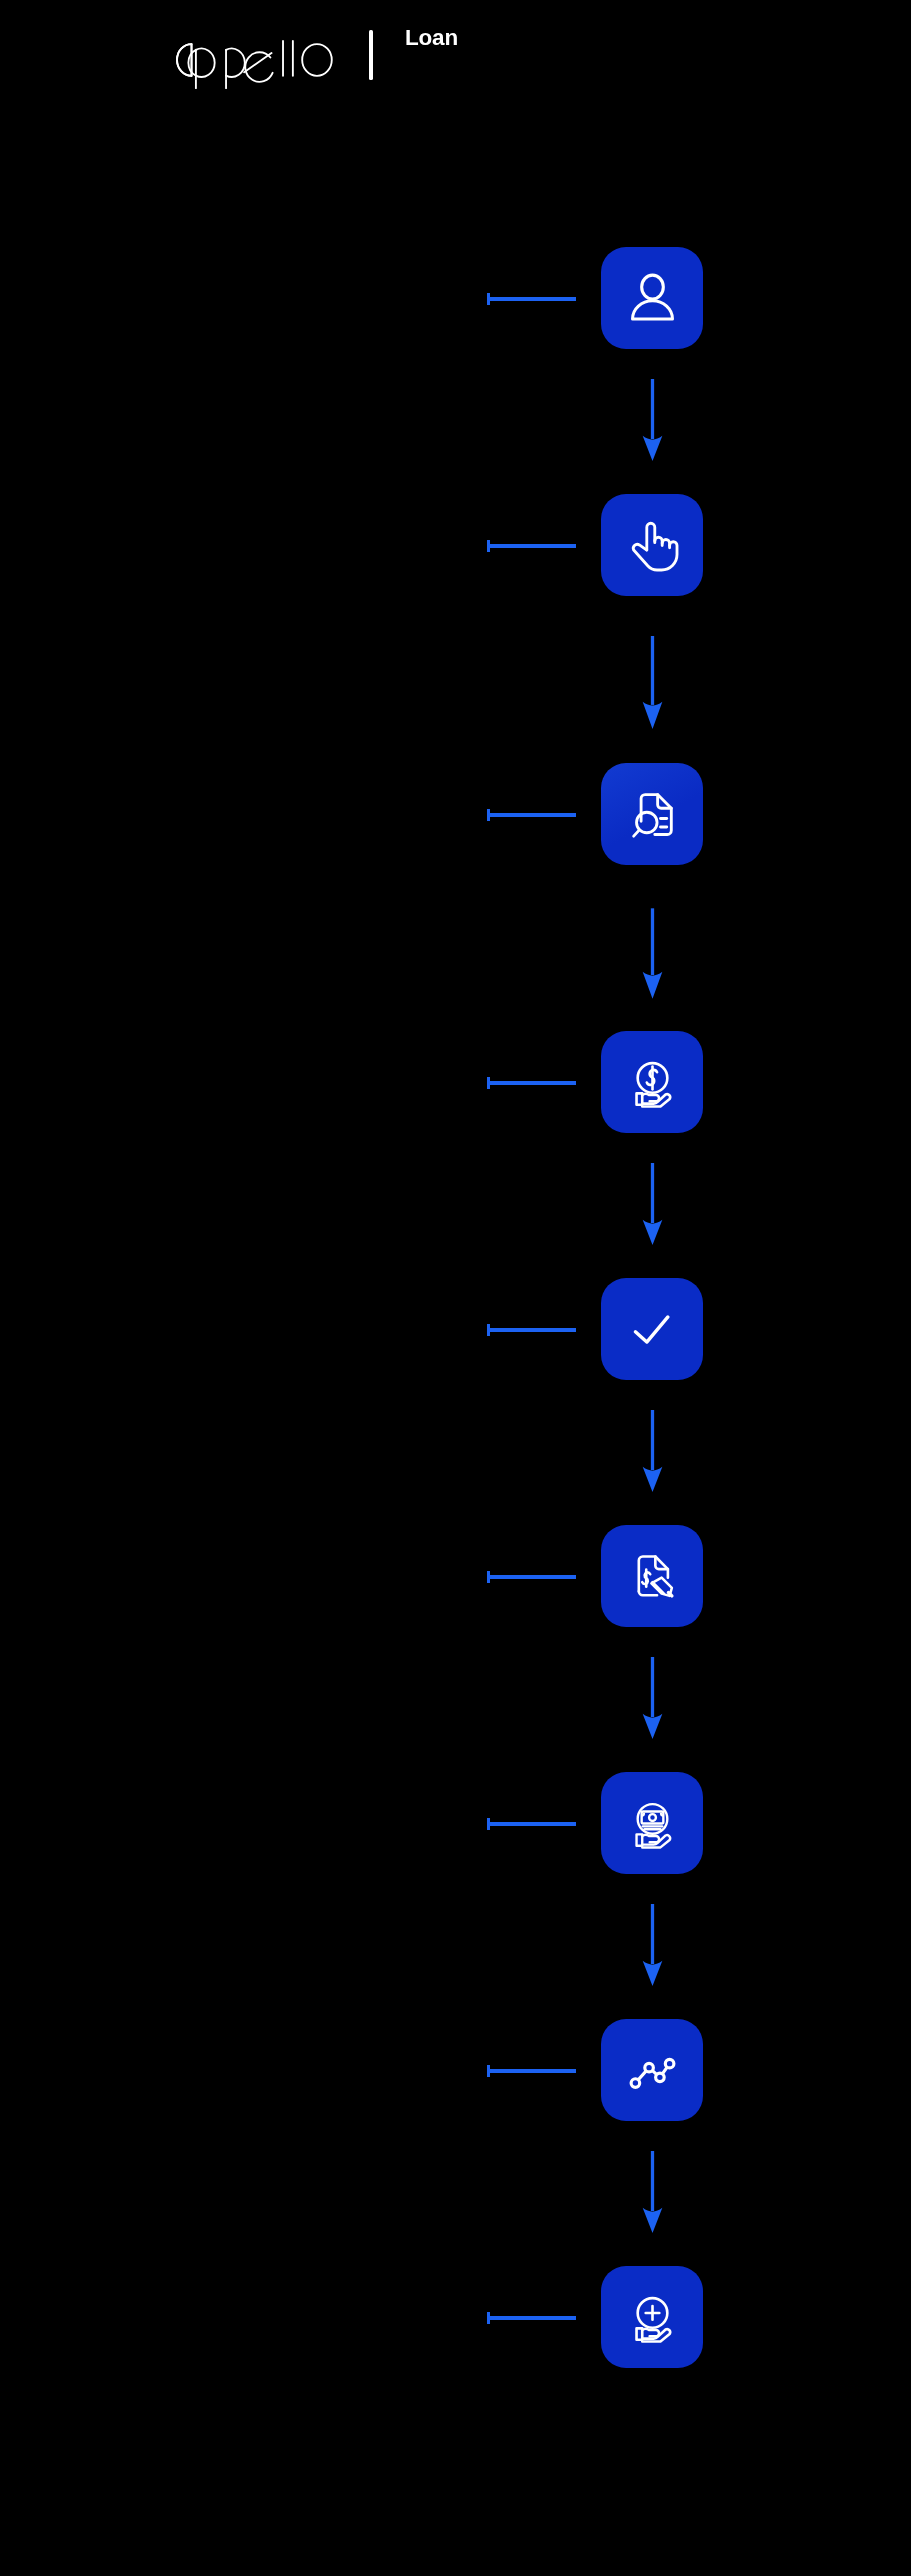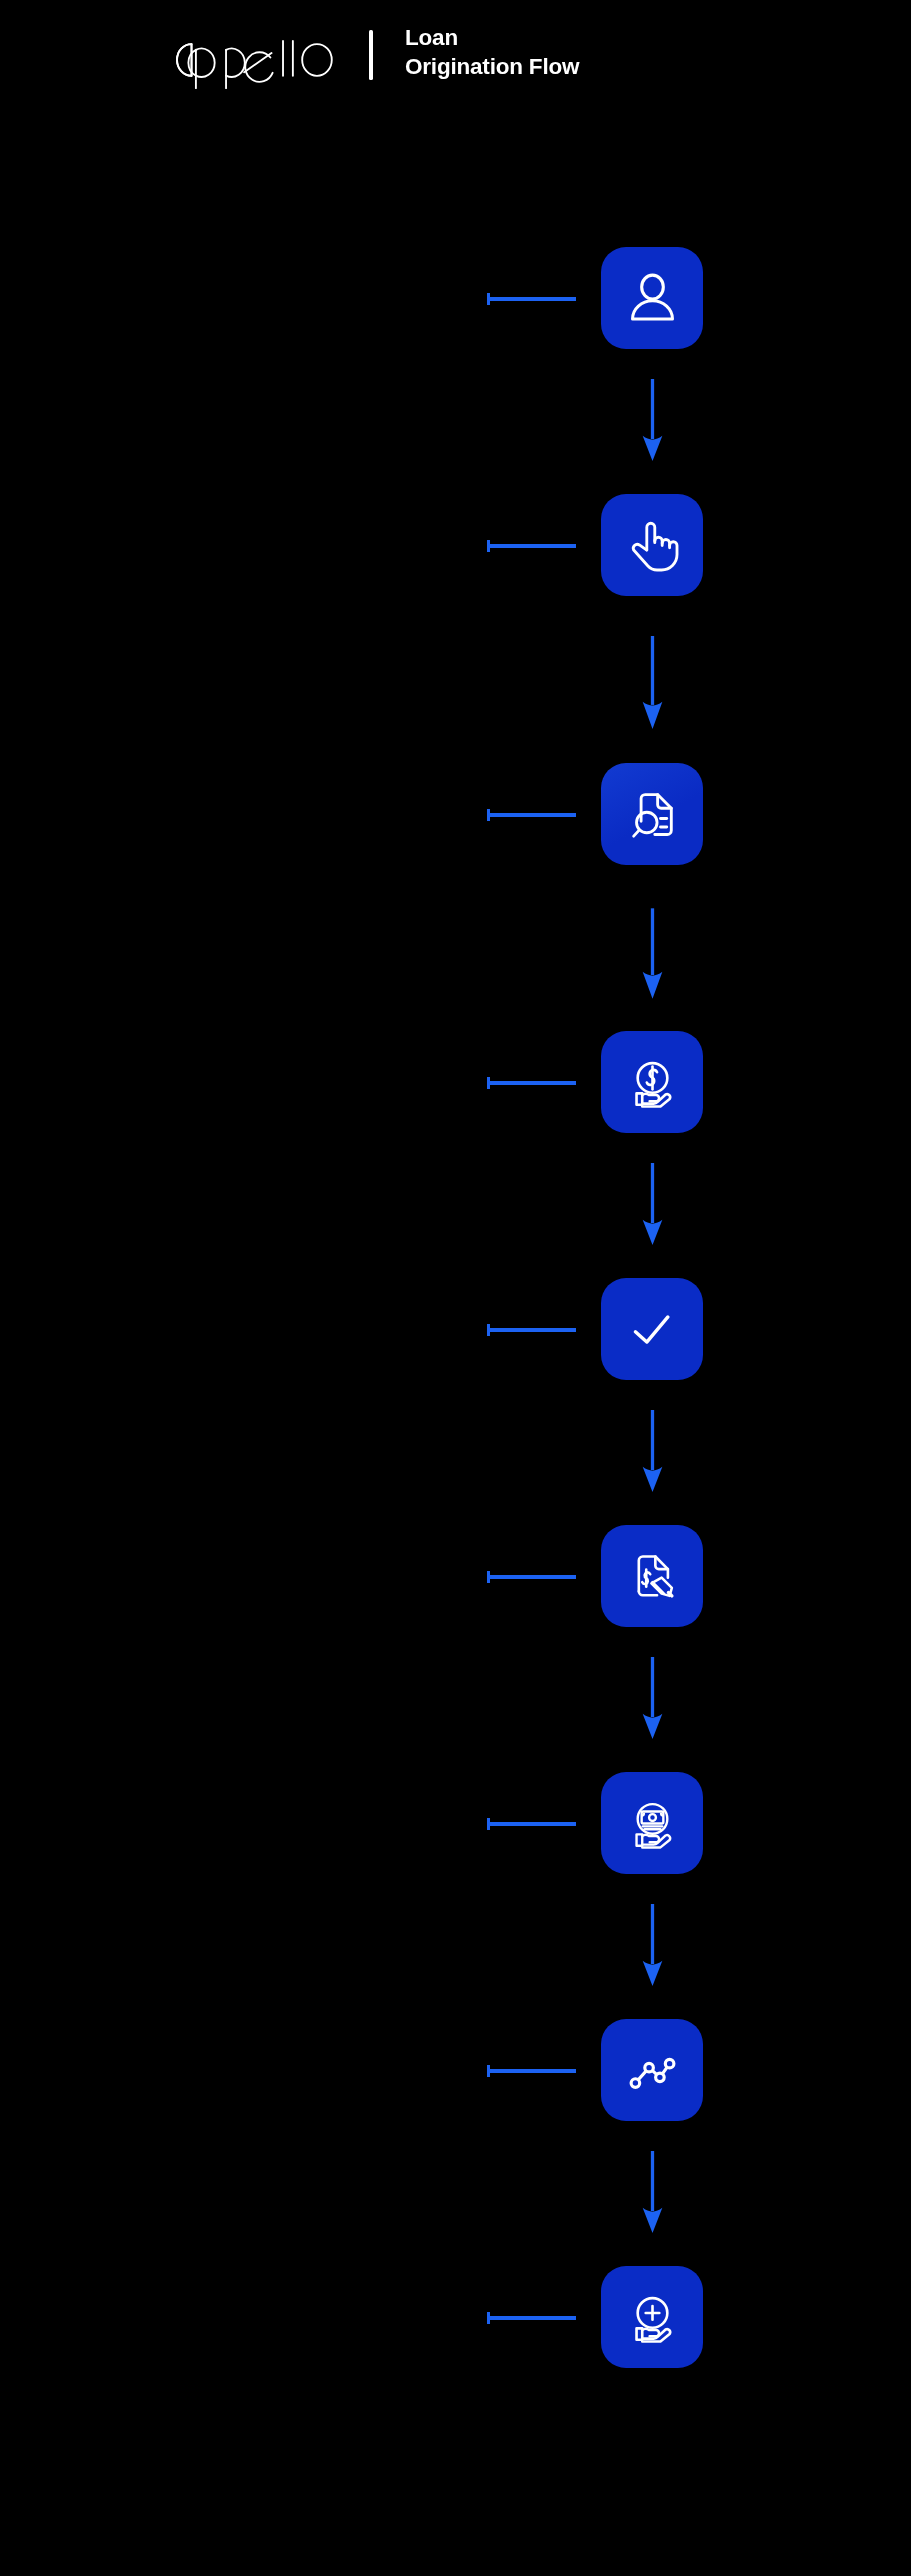--- a/index.html
+++ b/index.html
@@ -156,21 +156,20 @@
       <path d="M246 22 L246 85.5"></path>
 
       <ellipse cx="290" cy="56.5" rx="27" ry="29"></ellipse>
     </svg>
   </div>
 
   <div id="header-divider"></div>
 
   <div id="header-title">
     <span class="tline">Loan</span>
-    <span class="tline">Origination Flow</span>
   </div>
 
 </div>
 
 <div id="flow">
 
   <div class="flow-step" style="top:247px;">
     <div class="leader">
       <div class="leader-tick"></div>
       <div class="leader-line"></div>

